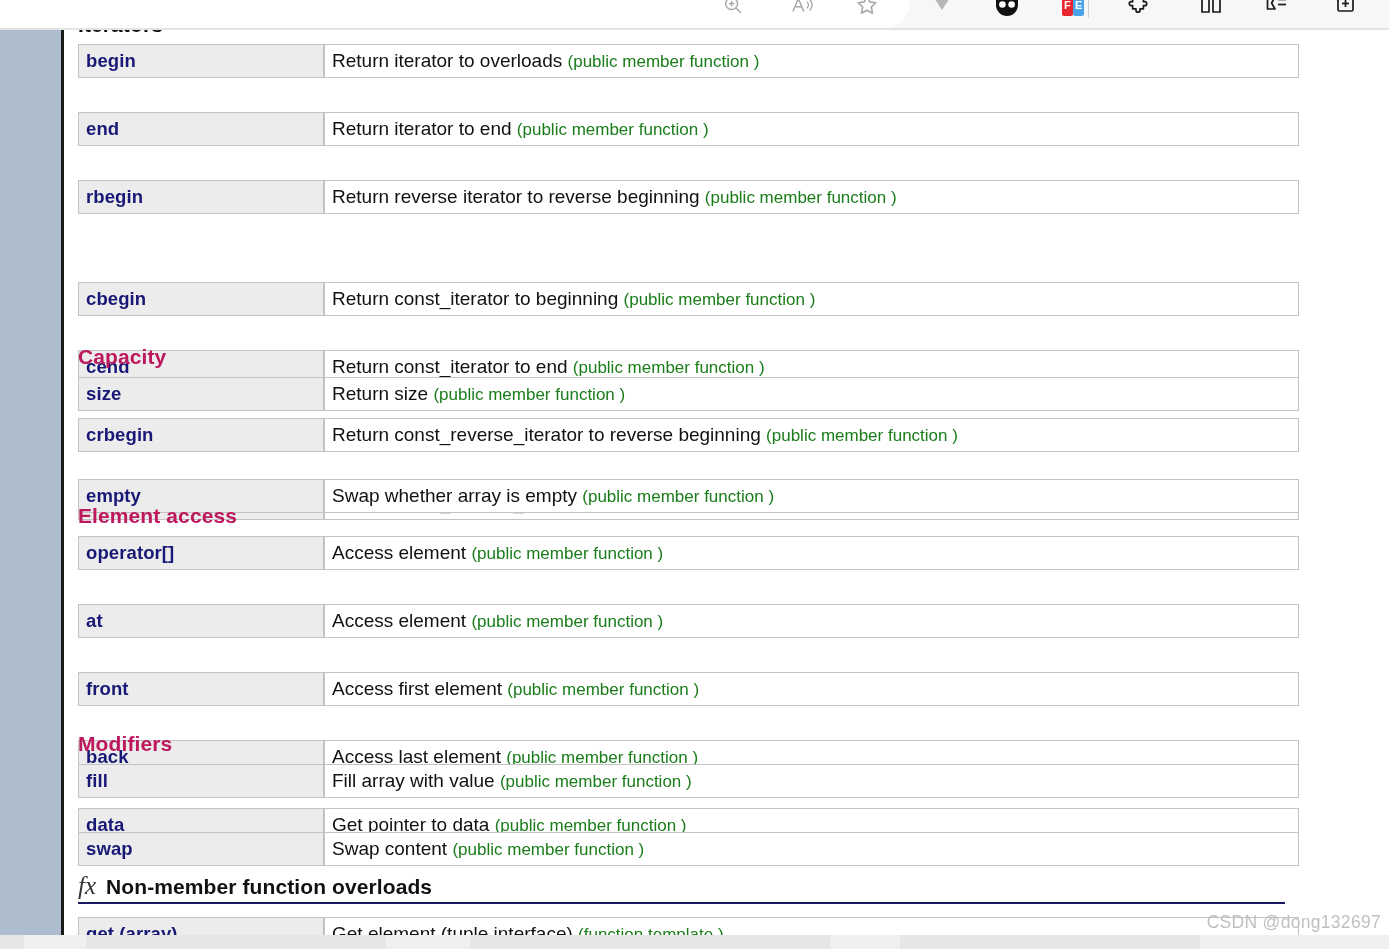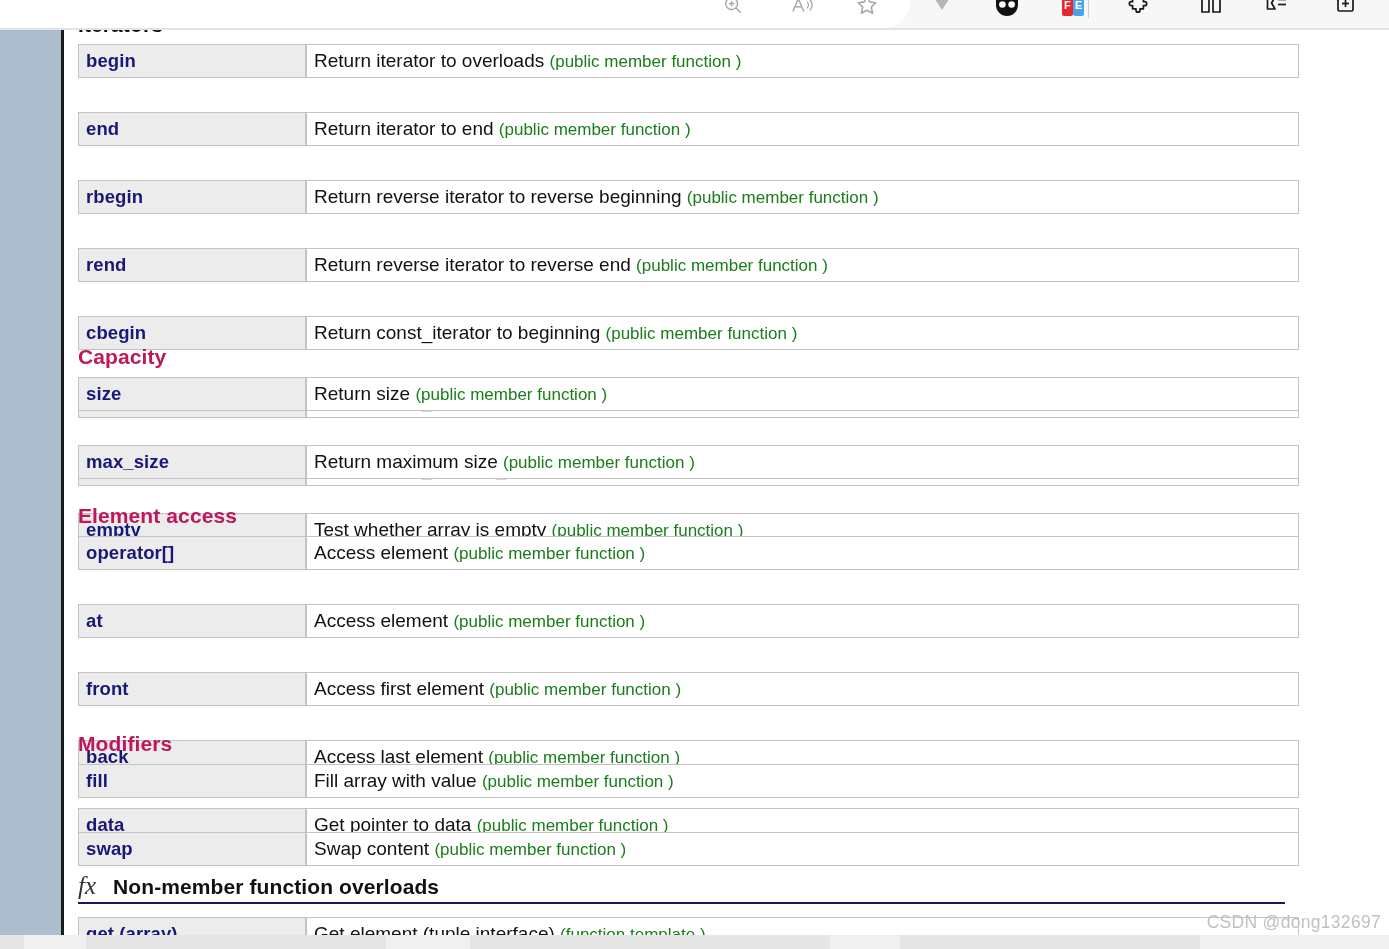--- a/index.html
+++ b/index.html
@@ -94,21 +94,21 @@
     display: flex;
     align-items: baseline;
     margin-left: 14px;
     margin-bottom: 3px;
   }
   .fx-glyph {
     font-family: "Liberation Serif", serif;
     font-style: italic;
     font-size: 25px;
     color: #333333;
-    margin-right: 17px;
+    margin-right: 10px;
     line-height: 1;
   }
   .big-heading-text {
     font-size: 21px;
     font-weight: bold;
     color: #111111;
     letter-spacing: 0.1px;
     white-space: nowrap;
   }
   .heading-rule {
@@ -122,21 +122,21 @@
   table.ref tr { height: 34px; }
   table.ref td {
     height: 34px;
     vertical-align: middle;
     border: 1px solid #c3c3c3;
     padding: 0 0 0 7px;
     white-space: nowrap;
     overflow: hidden;
   }
   td.name-cell {
-    width: 228px;
+    width: 246px;
     background: #ececec;
     font-size: 18.5px;
     font-weight: bold;
     color: #181877;
     letter-spacing: 0.1px;
   }
   td.desc-cell {
     background: #ffffff;
     font-size: 19px;
     color: #111111;
@@ -279,24 +279,20 @@
           <tr class="row-gap">
               <td colspan="2" style="border:none;height:3px;padding:0;"></td>
             </tr>
           <tr>
             <td class="name-cell">rbegin</td>
             <td class="desc-cell"><span>Return reverse iterator to reverse beginning </span><span class="qual">(public member function )</span></td>
           </tr>
           <tr class="row-gap">
               <td colspan="2" style="border:none;height:3px;padding:0;"></td>
             </tr>
-          <tr>
-            <td class="name-cell">rend</td>
-            <td class="desc-cell"><span>Return reverse iterator to reverse end </span><span class="qual">(public member function )</span></td>
-          </tr>
           <tr class="row-gap">
               <td colspan="2" style="border:none;height:3px;padding:0;"></td>
             </tr>
           <tr>
             <td class="name-cell">cbegin</td>
             <td class="desc-cell"><span>Return const_iterator to beginning </span><span class="qual">(public member function )</span></td>
           </tr>
           <tr class="row-gap">
               <td colspan="2" style="border:none;height:3px;padding:0;"></td>
             </tr>
@@ -326,30 +322,26 @@
       <div class="section-title">Capacity</div>
       <table class="ref">
         <tbody>
           <tr>
             <td class="name-cell">size</td>
             <td class="desc-cell"><span>Return size </span><span class="qual">(public member function )</span></td>
           </tr>
           <tr class="row-gap">
               <td colspan="2" style="border:none;height:3px;padding:0;"></td>
             </tr>
-          <tr>
-            <td class="name-cell">max_size</td>
-            <td class="desc-cell"><span>Return maximum size </span><span class="qual">(public member function )</span></td>
-          </tr>
           <tr class="row-gap">
               <td colspan="2" style="border:none;height:3px;padding:0;"></td>
             </tr>
           <tr>
             <td class="name-cell">empty</td>
-            <td class="desc-cell"><span>Test whether array is empty </span><span class="qual">(public member function )</span></td>
+            <td class="desc-cell"><span>Swap whether array is empty </span><span class="qual">(public member function )</span></td>
           </tr>
         </tbody>
       </table>
     </div>
 
     <div class="section" style="top:474px;">
       <div class="section-title">Element access</div>
       <table class="ref">
         <tbody>
           <tr>

